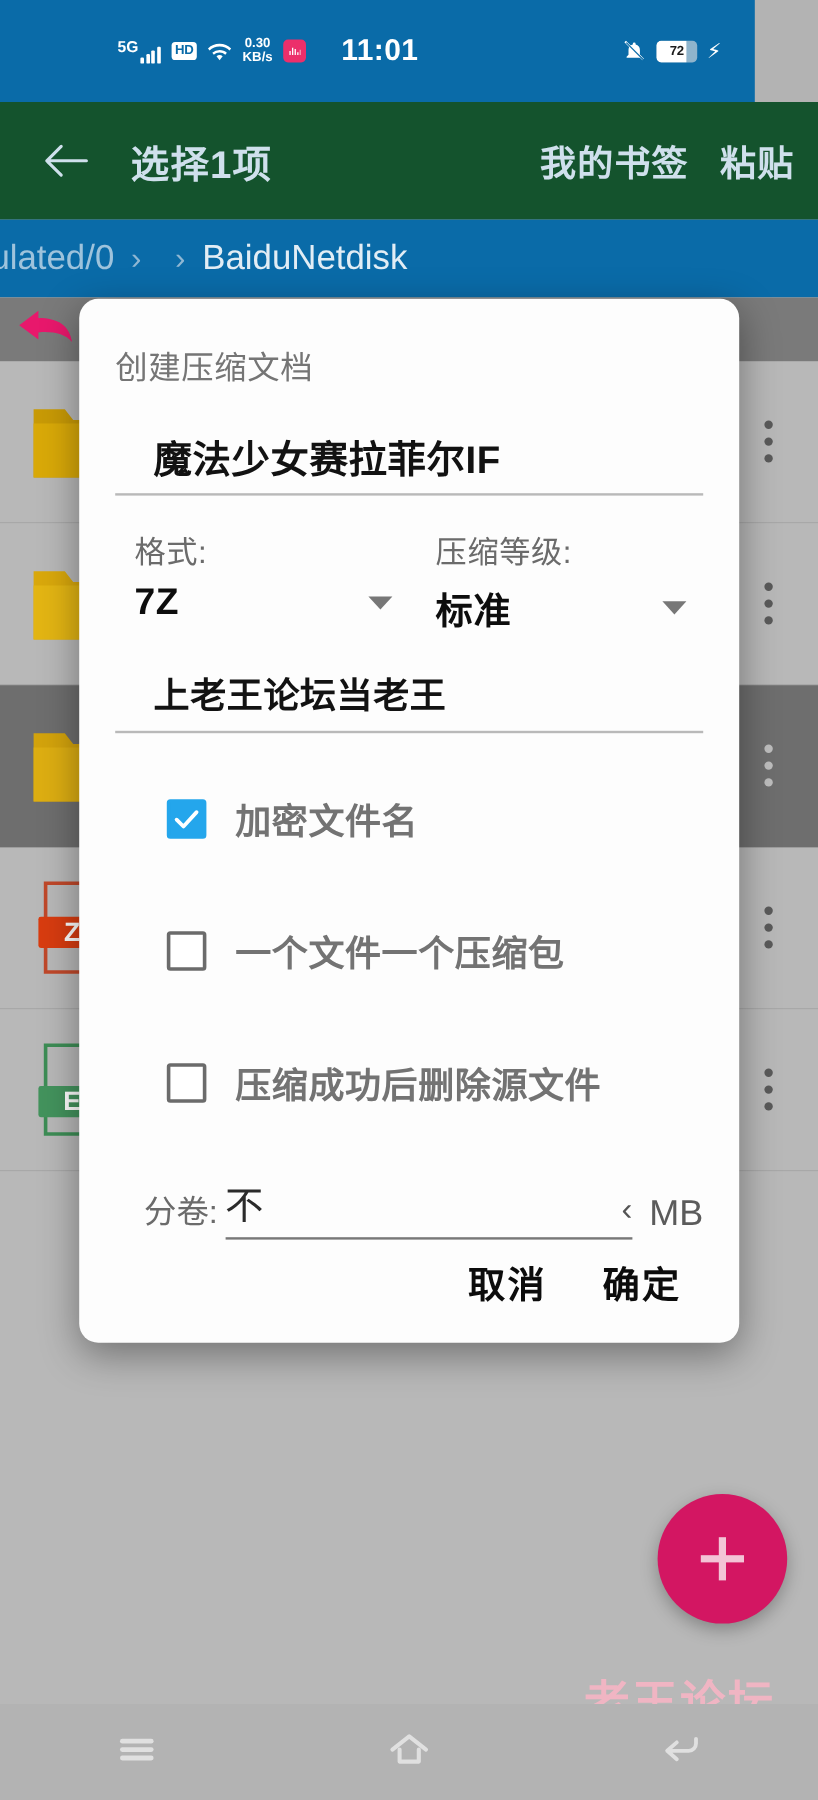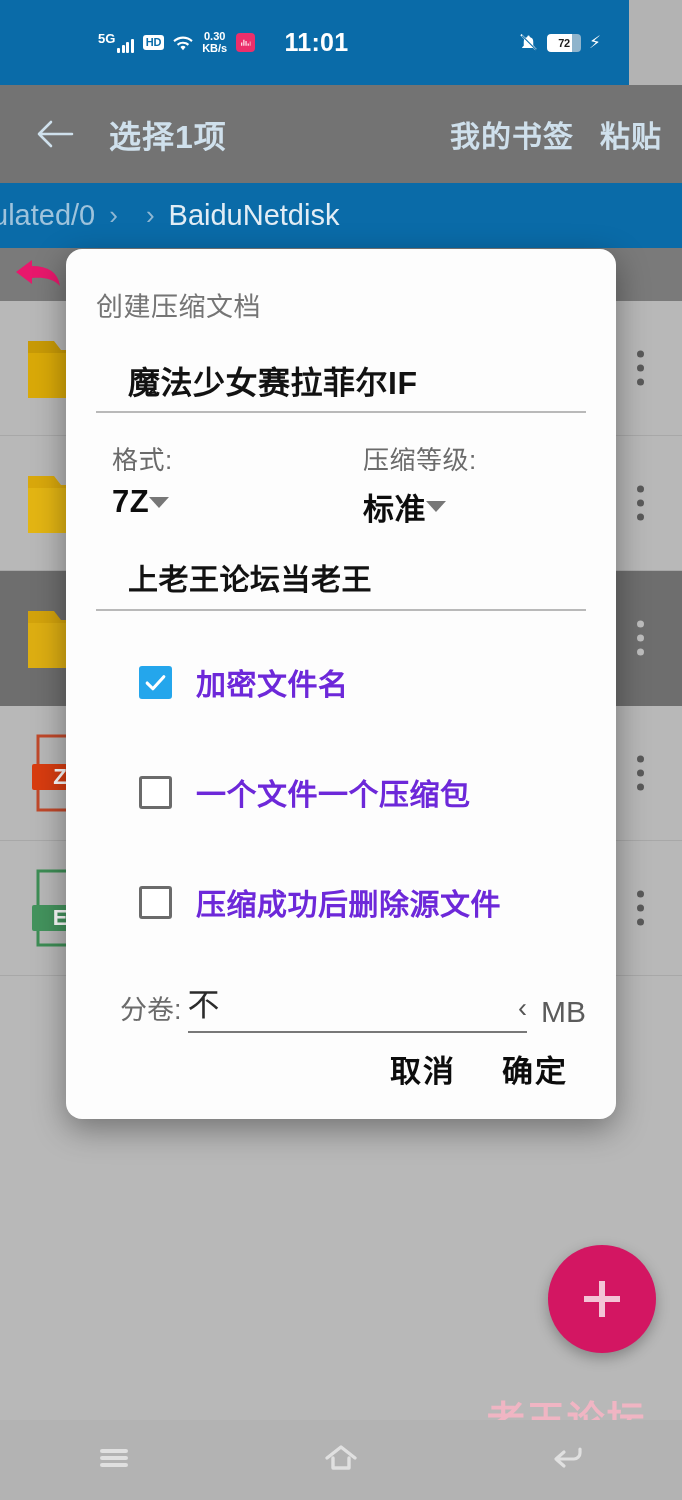--- a/index.html
+++ b/index.html
@@ -78,21 +78,21 @@
     position: relative; z-index: 2; width: 100%; text-align: center;
     font-size: 11px; font-weight: bold; color: #1b1b1b;
     letter-spacing: -0.2px;
   }
   .bolt { color: #fff; font-size: 17px; line-height: 1; margin-left: -1px; }
 
   
   .app-bar {
     position: absolute; top: 85px; left: 0;
     width: 682px; height: 98px;
-    background: #737373;
+    background: #14532d;
     display: flex; align-items: center;
   }
   .back-arrow {
     width: 58px; height: 58px; margin-left: 26px;
     display: flex; align-items: center; justify-content: center;
   }
   .back-arrow svg { width: 38px; height: 34px; }
   .ab-title {
     margin-left: 25px;
     color: #cfe0ec; font-size: 32px; font-weight: bold;
@@ -220,21 +220,21 @@
   .selects-row {
     display: flex; margin-top: 26px; gap: 0;
   }
   .select-col { width: 50%; padding-left: 16px; }
   .select-col:last-child { padding-left: 22px; }
   .select-label {
     color: #6b6b6b; font-size: 26px; letter-spacing: 0.5px;
   }
   .select-ctl {
     margin-top: 8px;
-    display: flex; align-items: center; justify-content: flex-start;
+    display: flex; align-items: center; justify-content: space-between;
     padding-right: 14px;
   }
   .select-val {
     color: #0d0d0d; font-size: 31px; font-weight: bold; letter-spacing: 0.5px;
   }
   .caret {
     width: 0; height: 0;
     border-left: 10px solid transparent;
     border-right: 10px solid transparent;
     border-top: 11px solid #777;
@@ -256,21 +256,21 @@
   .cbox {
     width: 33px; height: 33px; border-radius: 3px;
     border: 3px solid #6b6b6b; background: #fff;
     flex: 0 0 auto;
     display: flex; align-items: center; justify-content: center;
   }
   .cbox.on { background: #24a6ec; border-color: #24a6ec; }
   .cbox.on svg { width: 25px; height: 25px; }
   .check-label {
     margin-left: 24px;
-    color: #6d28d9; font-size: 30px; font-weight: bold; letter-spacing: 0.5px;
+    color: #737373; font-size: 30px; font-weight: bold; letter-spacing: 0.5px;
   }
   .split-row {
     margin-top: 40px;
     display: flex; align-items: flex-end; padding-left: 24px;
   }
   .split-label { color: #6b6b6b; font-size: 27px; padding-bottom: 6px; }
   .split-input {
     flex: 1 1 auto; margin-left: 6px; margin-right: 14px;
     border-bottom: 2px solid #787878;
     display: flex; align-items: flex-end; justify-content: space-between;

